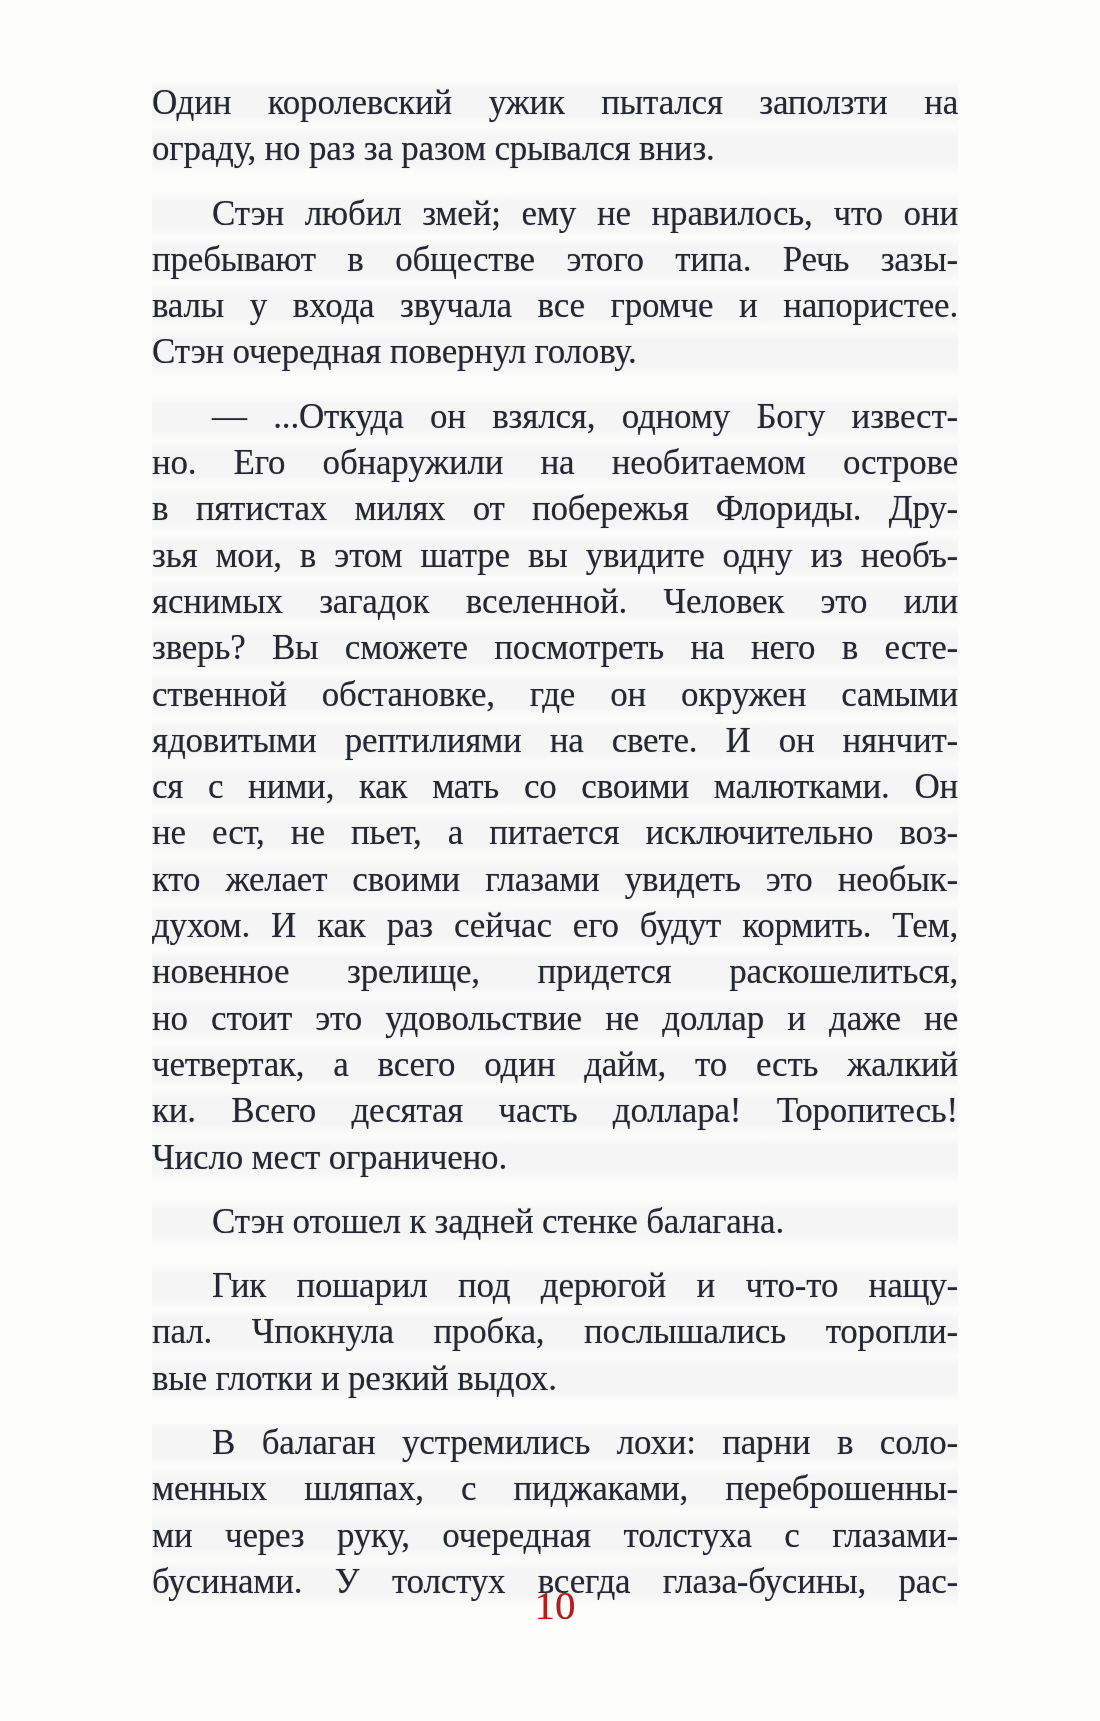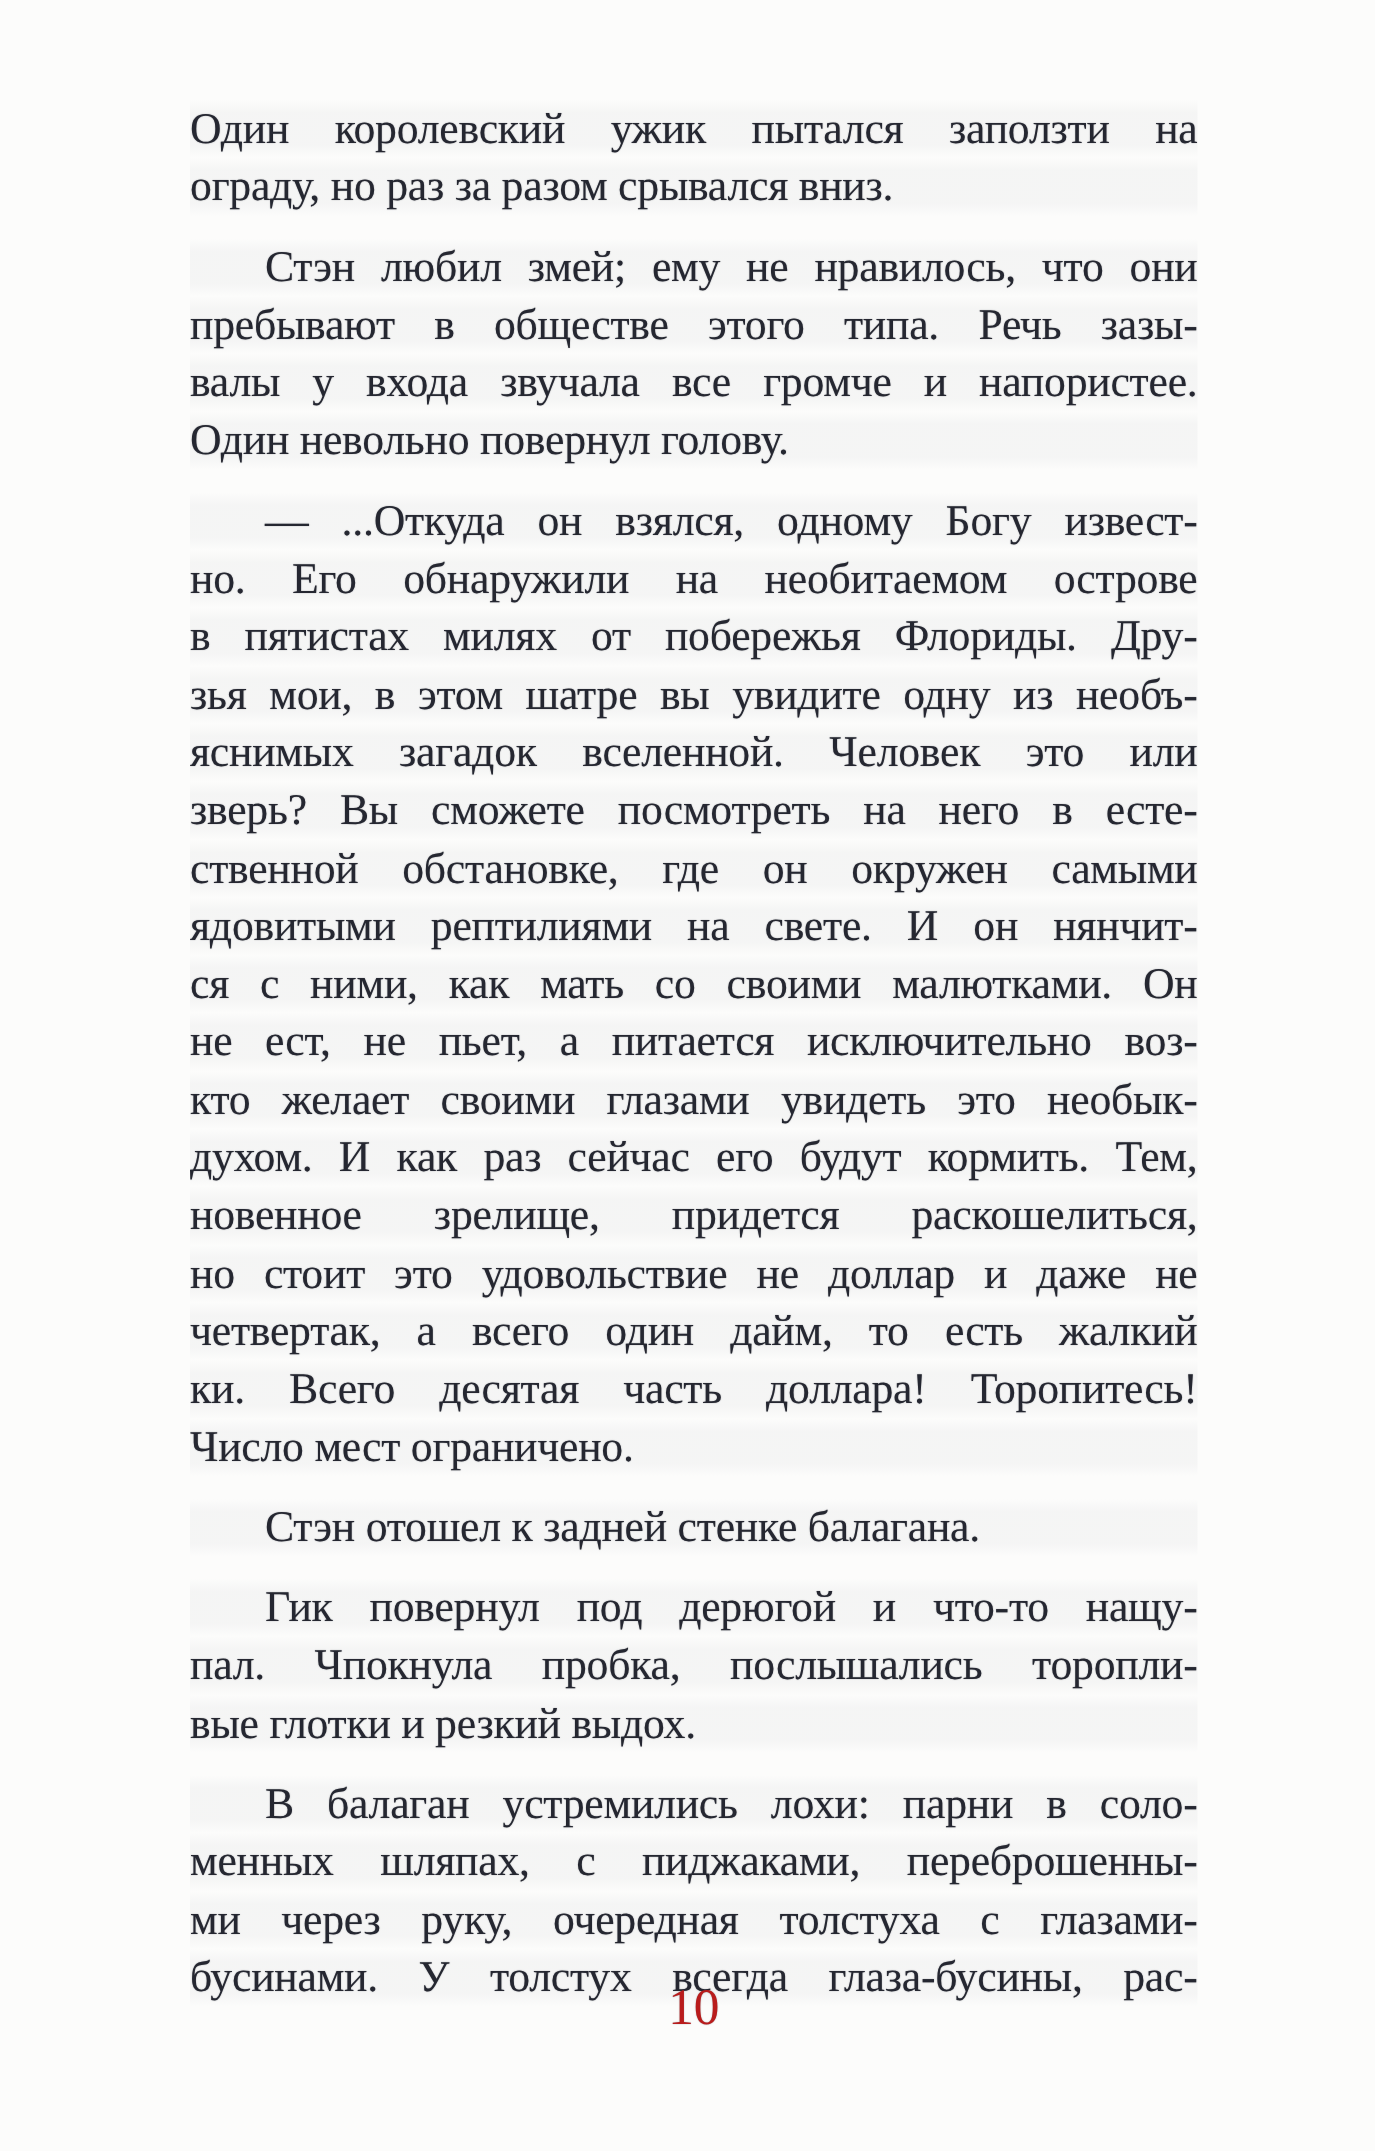--- a/index.html
+++ b/index.html
@@ -71,21 +71,21 @@
 <div class="page">
   <div class="text-block">
       <div class="paragraph">
         <div class="line full">Один королевский ужик пытался заползти на</div>
         <div class="line last">ограду, но раз за разом срывался вниз.</div>
       </div>
       <div class="paragraph">
         <div class="line full indent">Стэн любил змей; ему не нравилось, что они</div>
         <div class="line full">пребывают в обществе этого типа. Речь зазы-</div>
         <div class="line full">валы у входа звучала все громче и напористее.</div>
-        <div class="line last">Один невольно повернул голову.</div>
+        <div class="line last">Стэн очередная повернул голову.</div>
       </div>
       <div class="paragraph">
         <div class="line full indent">— ...Откуда он взялся, одному Богу извест-</div>
         <div class="line full">но. Его обнаружили на необитаемом острове</div>
         <div class="line full">в пятистах милях от побережья Флориды. Дру-</div>
         <div class="line full">зья мои, в этом шатре вы увидите одну из необъ-</div>
         <div class="line full">яснимых загадок вселенной. Человек это или</div>
         <div class="line full">зверь? Вы сможете посмотреть на него в есте-</div>
         <div class="line full">ственной обстановке, где он окружен самыми</div>
         <div class="line full">ядовитыми рептилиями на свете. И он нянчит-</div>
@@ -96,21 +96,21 @@
         <div class="line full">новенное зрелище, придется раскошелиться,</div>
         <div class="line full">но стоит это удовольствие не доллар и даже не</div>
         <div class="line full">четвертак, а всего один дайм, то есть жалкий</div>
         <div class="line full">ки. Всего десятая часть доллара! Торопитесь!</div>
         <div class="line last">Число мест ограничено.</div>
       </div>
       <div class="paragraph">
         <div class="line last indent">Стэн отошел к задней стенке балагана.</div>
       </div>
       <div class="paragraph">
-        <div class="line full indent">Гик повернул под дерюгой и что-то нащу-</div>
+        <div class="line full indent">Гик пошарил под дерюгой и что-то нащу-</div>
         <div class="line full">пал. Чпокнула пробка, послышались торопли-</div>
         <div class="line last">вые глотки и резкий выдох.</div>
       </div>
       <div class="paragraph">
         <div class="line full indent">В балаган устремились лохи: парни в соло-</div>
         <div class="line full">менных шляпах, с пиджаками, переброшенны-</div>
         <div class="line full">ми через руку, очередная толстуха с глазами-</div>
         <div class="line full">бусинами. У толстух всегда глаза-бусины, рас-</div>
       </div>
     </div>

